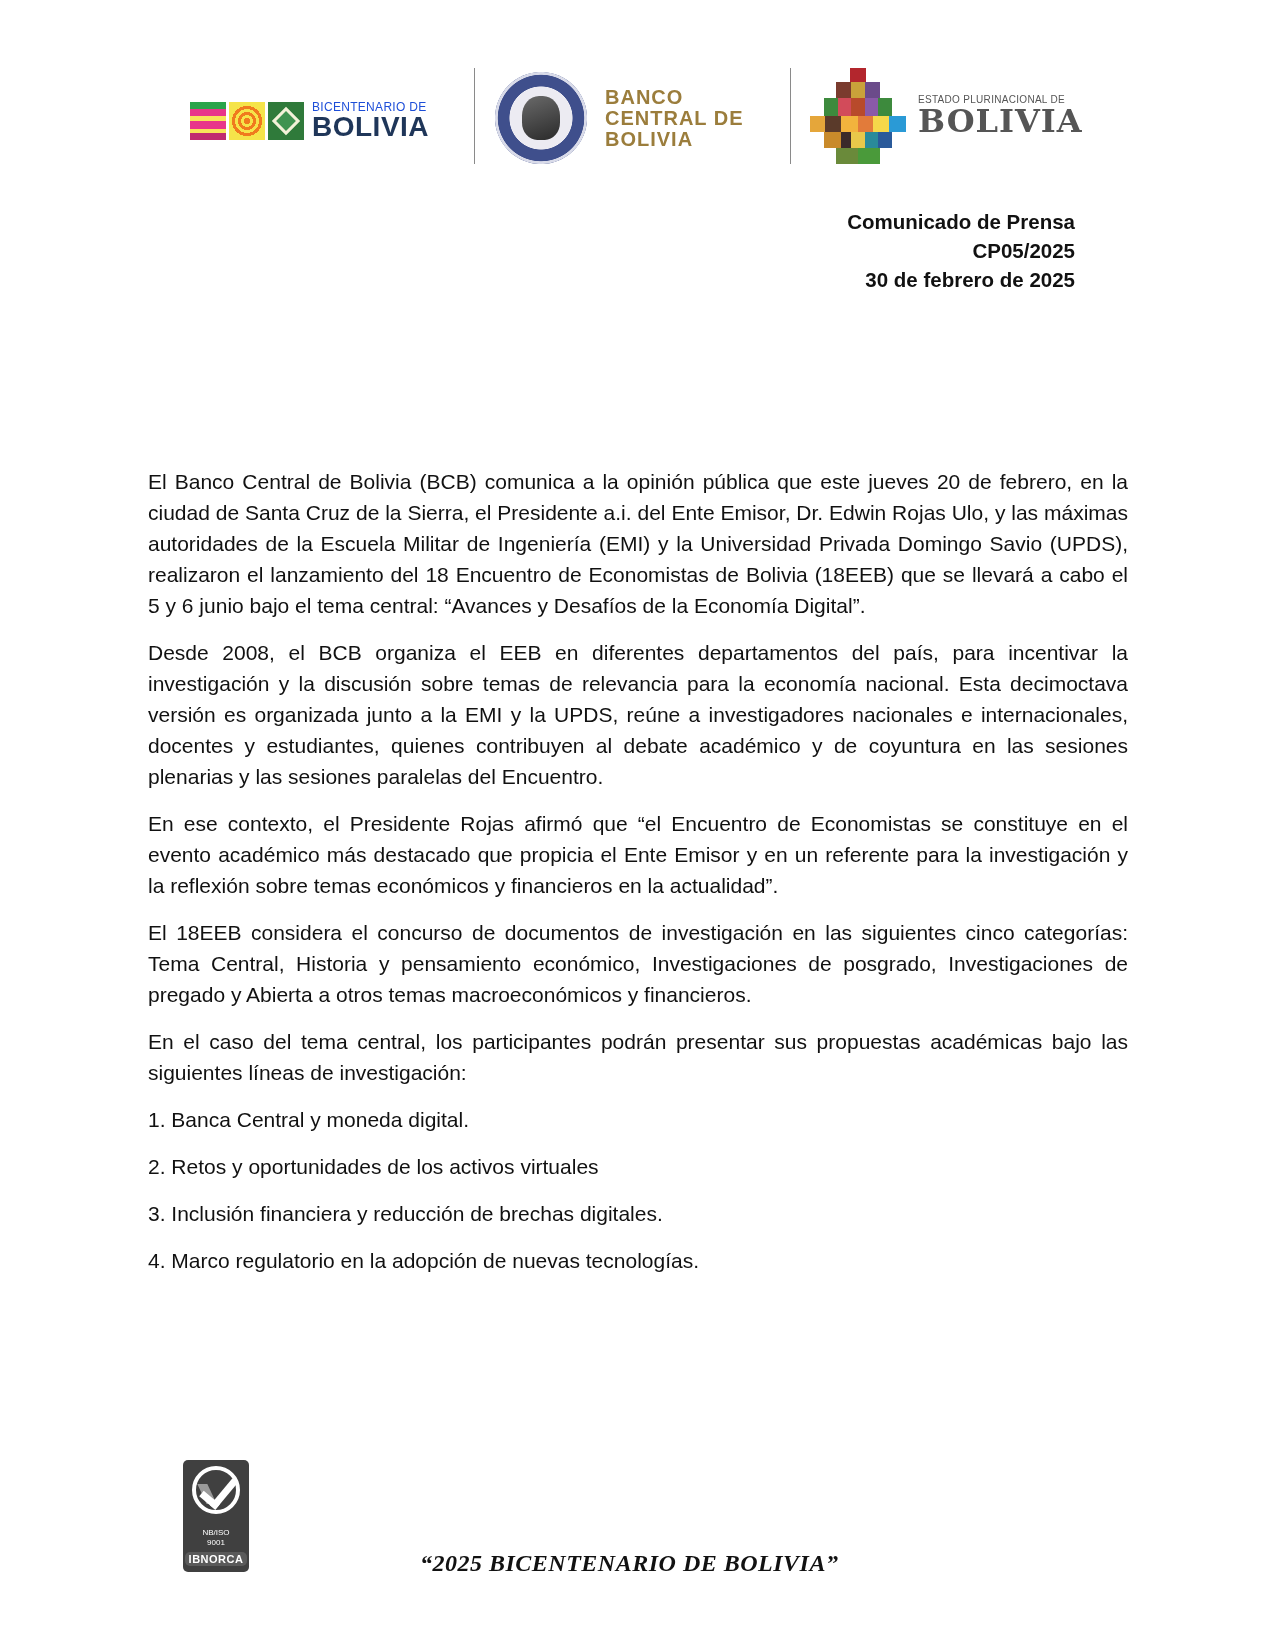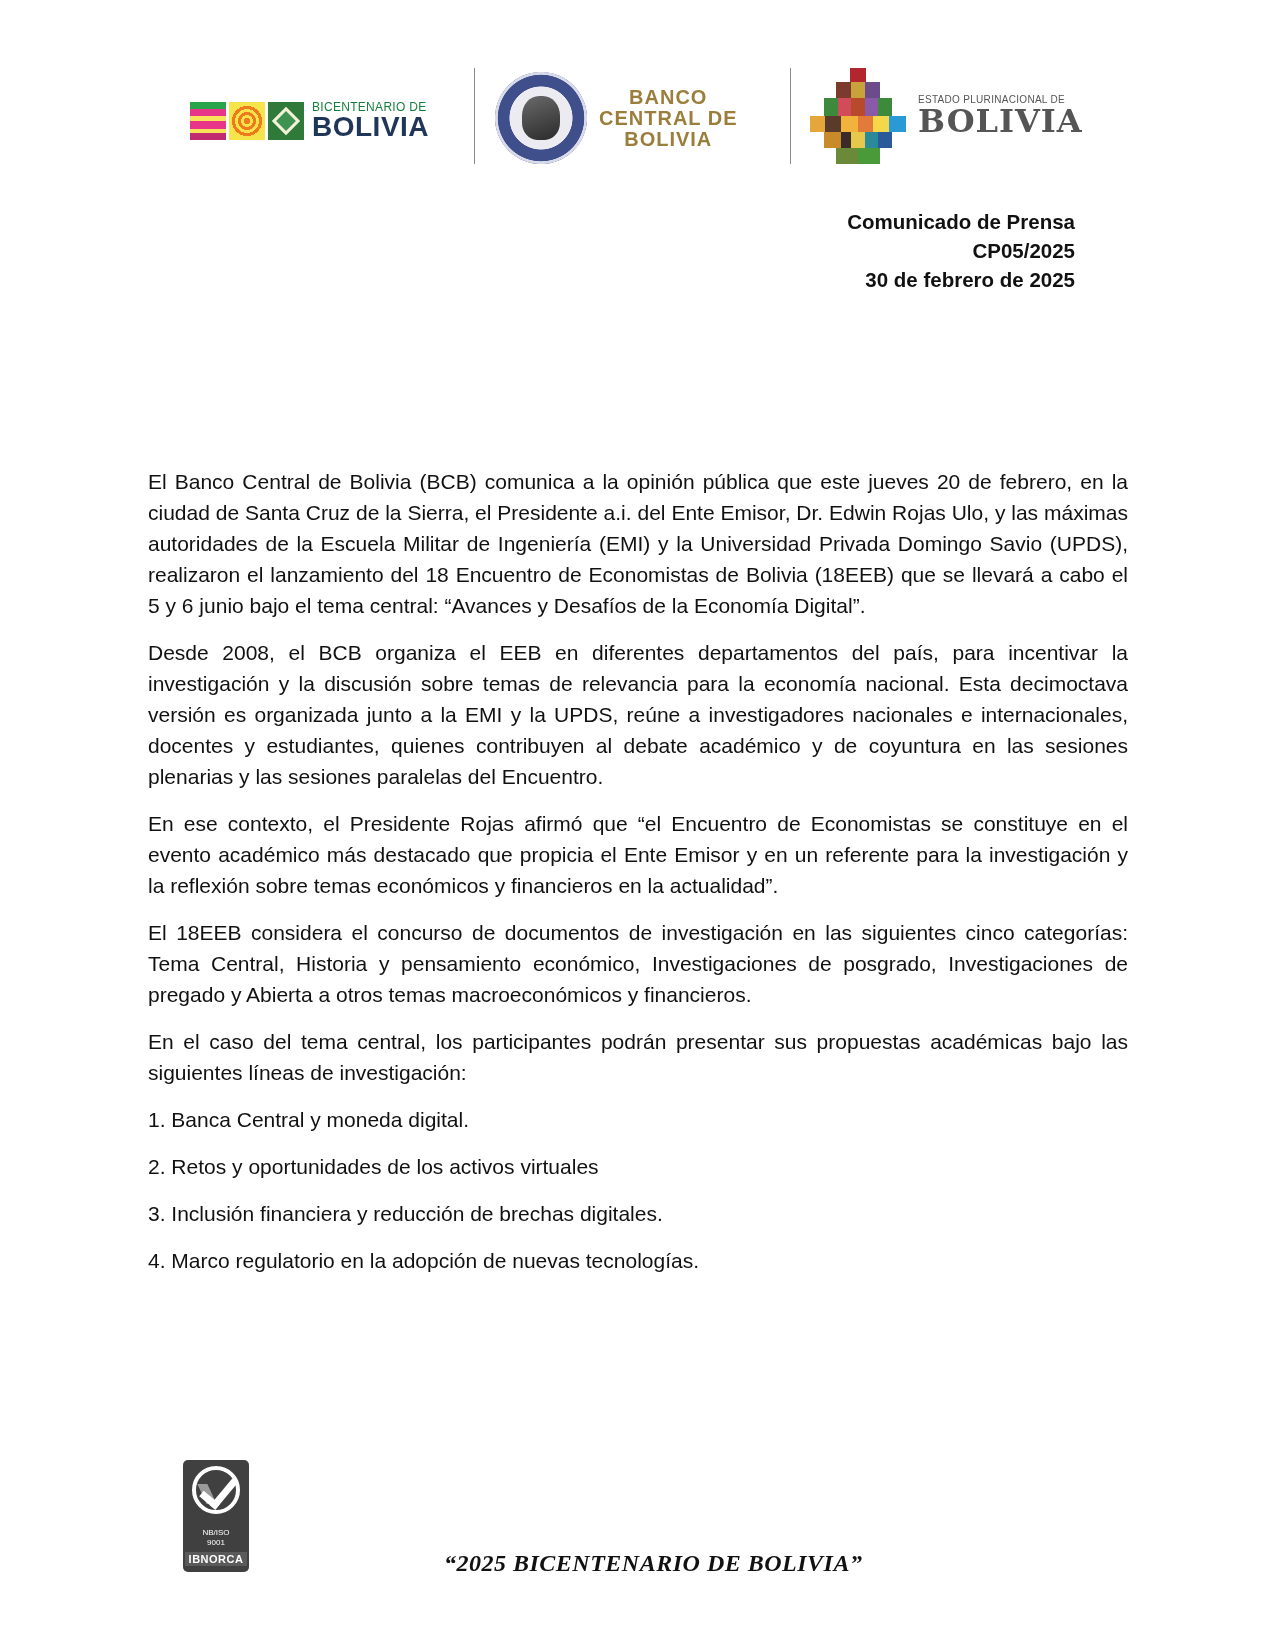--- a/index.html
+++ b/index.html
@@ -11,32 +11,32 @@
     .logo-bicentenario { position: absolute; left: 0; top: 33px; height: 40px; display: flex; align-items: center; }
     .bic-tiles { display: flex; gap: 3px; margin-right: 8px; }
     .tile { width: 36px; height: 38px; position: relative; overflow: hidden; }
     .tile-1 { background: linear-gradient(180deg,#2aa44a 0 18%,#e8358a 18% 36%,#f7e45a 36% 50%,#e8358a 50% 72%,#f7e45a 72% 82%,#c02a6f 82% 100%); }
     .tile-2 { background: #f5e44a; display: flex; align-items: center; justify-content: center; }
     .tile-2 .spiral { width: 32px; height: 32px; border-radius: 50%;
       background: repeating-radial-gradient(circle, #f07a1e 0 3px, #f5e44a 3px 6px); }
     .tile-3 { background: #2f7a3a; display: flex; align-items: center; justify-content: center; }
     .tile-3 .diamond { width: 20px; height: 20px; transform: rotate(45deg); border: 3px solid #f3f1d8; background: #3f9350; }
     .bic-text { display: flex; flex-direction: column; line-height: 1; }
-    .bic-small { font-size: 12px; color: #15803d; letter-spacing: 0.3px; }
+    .bic-small { font-size: 12px; color: #1d4ed8; letter-spacing: 0.3px; }
     .bic-big { font-size: 28px; font-weight: bold; color: #1f3659; letter-spacing: 0.5px; }
 
     .divider { position: absolute; top: 0; width: 1px; height: 96px; background: #8a8a8a; }
     .divider-1 { left: 284px; }
     .divider-2 { left: 600px; }
 
     .logo-bcb { position: absolute; left: 305px; top: 4px; display: flex; align-items: center; }
     .bcb-seal { width: 92px; height: 92px; border-radius: 50%; background: radial-gradient(circle, #ecebf2 0 48%, #3f4f8c 49% 66%, #d9dbe9 67% 70%, #3f4f8c 71% 100%);
       display: flex; align-items: center; justify-content: center; position: relative; }
     .bcb-head { width: 38px; height: 44px; border-radius: 45% 45% 40% 40%; background: linear-gradient(160deg,#6a6a6a,#2a2a2a); }
-    .bcb-text { margin-left: 12px; display: flex; flex-direction: column; font-size: 20px; font-weight: bold; color: #9b7d3c; line-height: 1.05; letter-spacing: 1px; text-align: center; }
+    .bcb-text { margin-left: 18px; display: flex; flex-direction: column; font-size: 20px; font-weight: bold; color: #9b7d3c; line-height: 1.05; letter-spacing: 1px; }
 
     .logo-estado { position: absolute; left: 620px; top: 0; display: flex; align-items: center; height: 96px; }
     .chakana { width: 96px; height: 96px; position: relative; }
     .chakana .blk { position: absolute; }
     .estado-text { margin-left: 12px; display: flex; flex-direction: column; line-height: 1; }
     .estado-small { font-size: 10px; color: #555555; letter-spacing: 0.3px; }
     .estado-big { font-family: "DejaVu Serif", serif; font-size: 32px; font-weight: bold; color: #555555; letter-spacing: 1px; }
 
     
     .press-info { position: absolute; right: 200px; top: 207px; text-align: right; font-weight: bold; font-size: 20.5px; line-height: 29px; }
@@ -48,23 +48,23 @@
     .body-text { position: absolute; left: 148px; width: 980px; top: 466px; font-size: 21px; line-height: 31px; text-align: justify; }
     .body-text p { margin-bottom: 16px; }
     .list-item { margin-bottom: 16px; text-align: left; }
 
     
     .iso-badge { position: absolute; left: 183px; top: 1460px; width: 66px; height: 112px; background: #404040; border-radius: 5px; display: flex; flex-direction: column; align-items: center; }
     .iso-check { width: 48px; height: 48px; margin-top: 6px; border: 4px solid #ffffff; border-radius: 50%; position: relative; }
     .iso-check::after { content: ""; position: absolute; left: 12px; top: 2px; width: 14px; height: 28px; border-right: 7px solid #ffffff; border-bottom: 7px solid #ffffff; transform: rotate(40deg); }
     .iso-check::before { content: ""; position: absolute; left: 6px; top: 14px; width: 10px; height: 20px; background: #9a9a9a; transform: skewX(25deg); }
     .iso-label { color: #ffffff; font-size: 8px; text-align: center; line-height: 10px; margin-top: 14px; }
-    .iso-org { margin-top: 4px; background: #5a5a5a; color: #ffffff; font-weight: bold; font-size: 11px; padding: 1px 4px; border-radius: 0; letter-spacing: 0.5px; }
+    .iso-org { margin-top: 4px; background: #5a5a5a; color: #ffffff; font-weight: bold; font-size: 11px; padding: 1px 4px; border-radius: 5px; letter-spacing: 0.5px; }
 
-    .slogan { position: absolute; left: 420px; top: 1550px; font-family: "Liberation Serif", serif; font-style: italic; font-weight: bold; font-size: 24px; letter-spacing: 0.5px; color: #111111; margin-left: 24px; }
+    .slogan { position: absolute; left: 420px; top: 1550px; font-family: "Liberation Serif", serif; font-style: italic; font-weight: bold; font-size: 24px; letter-spacing: 0.5px; color: #111111; }
   </style>
 </head>
 <body>
 
 <div class="header">
   <div class="logo-bicentenario">
     <div class="bic-tiles">
       <div class="tile tile-1"></div>
       <div class="tile tile-2">
           <div class="spiral"></div>

